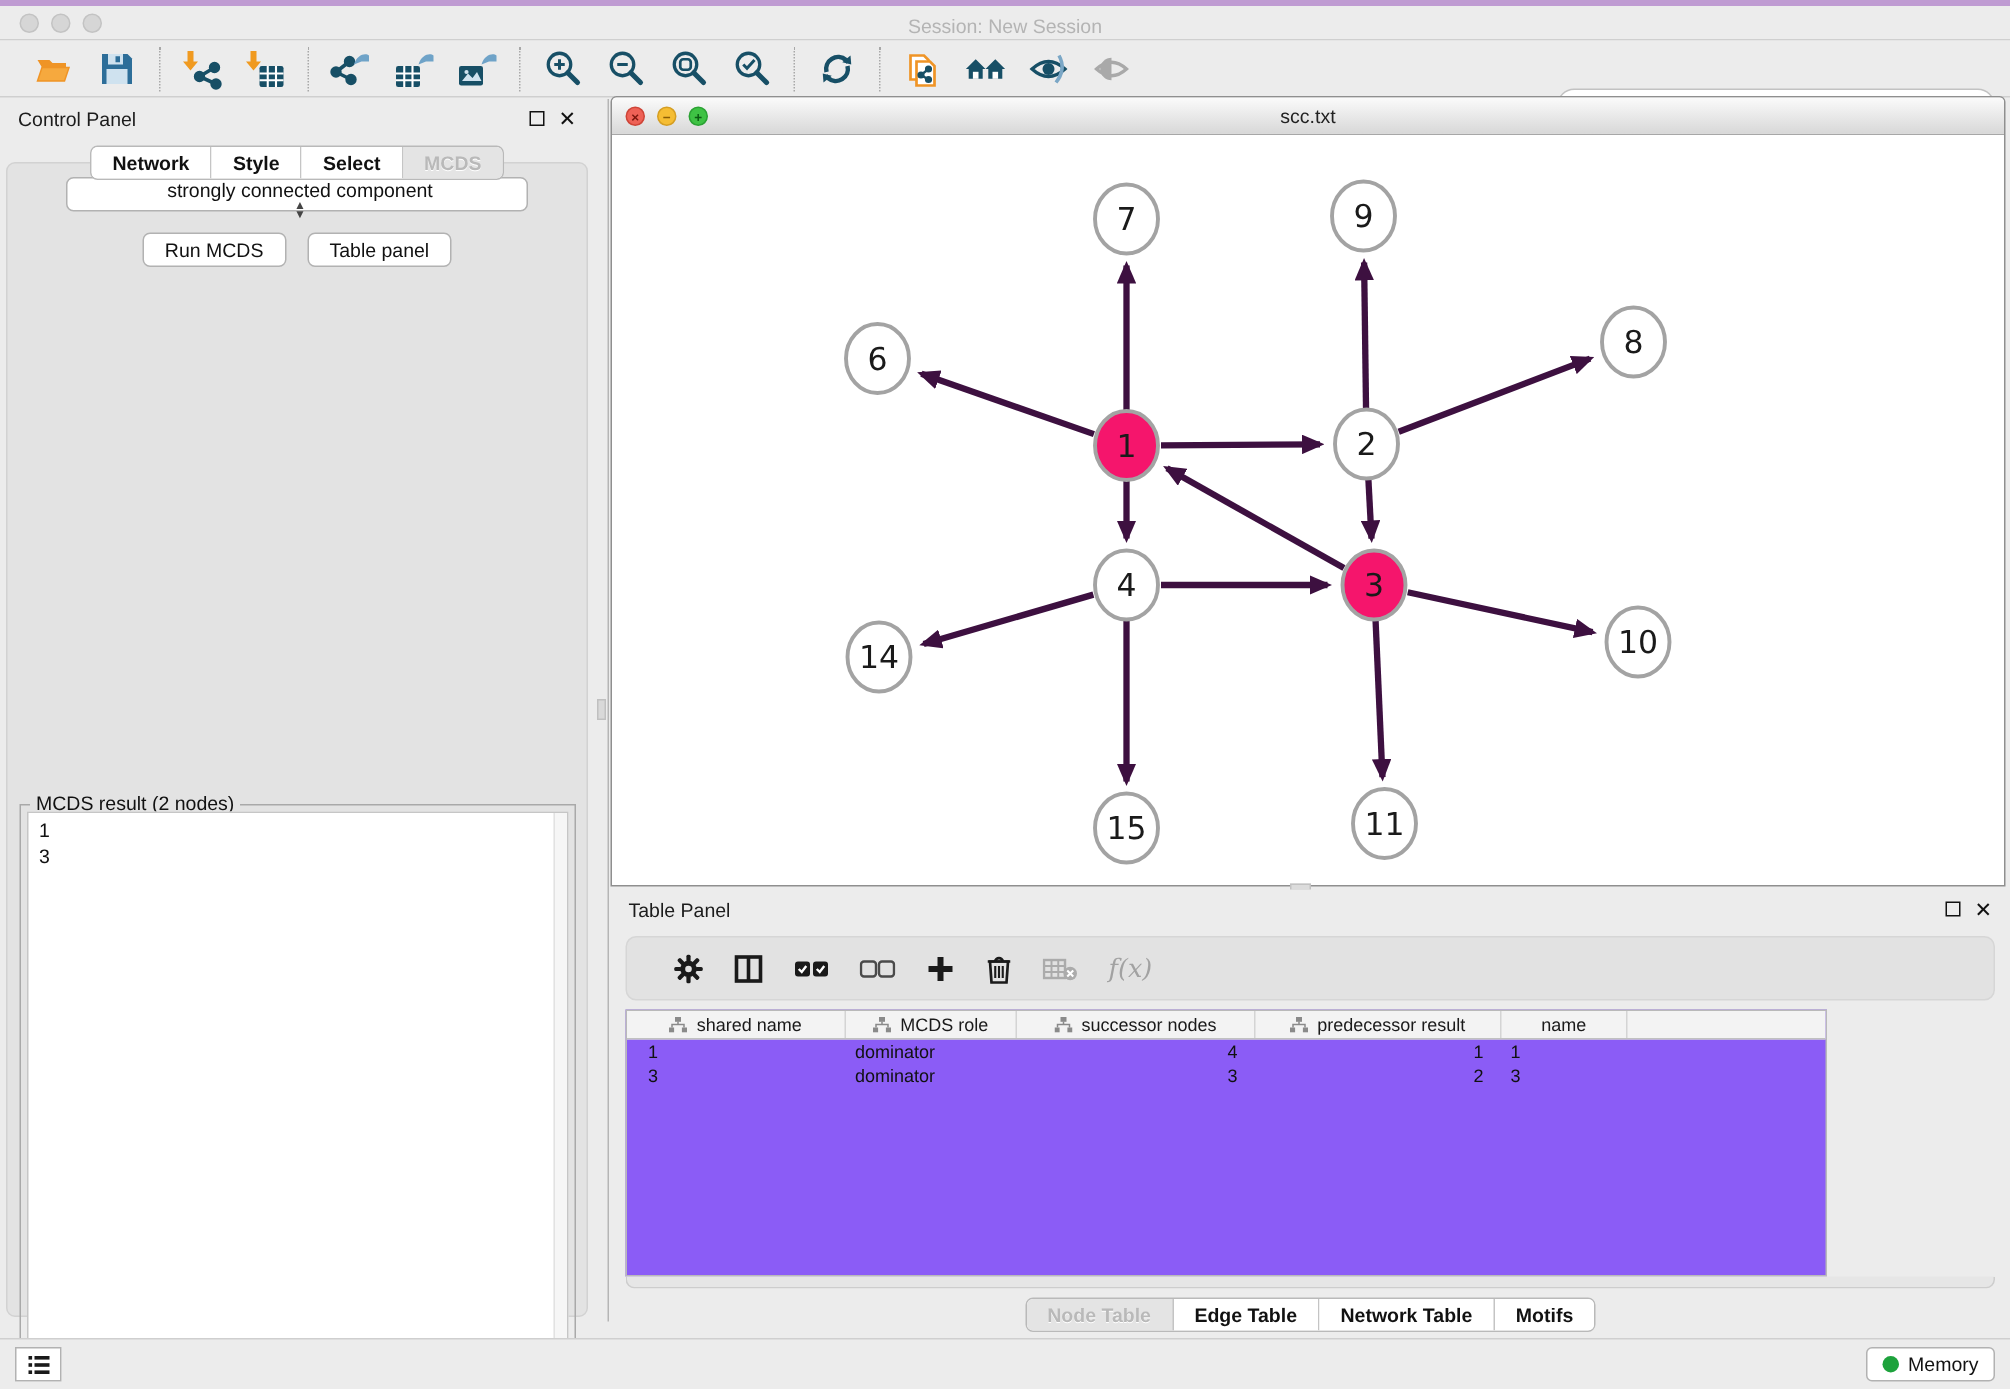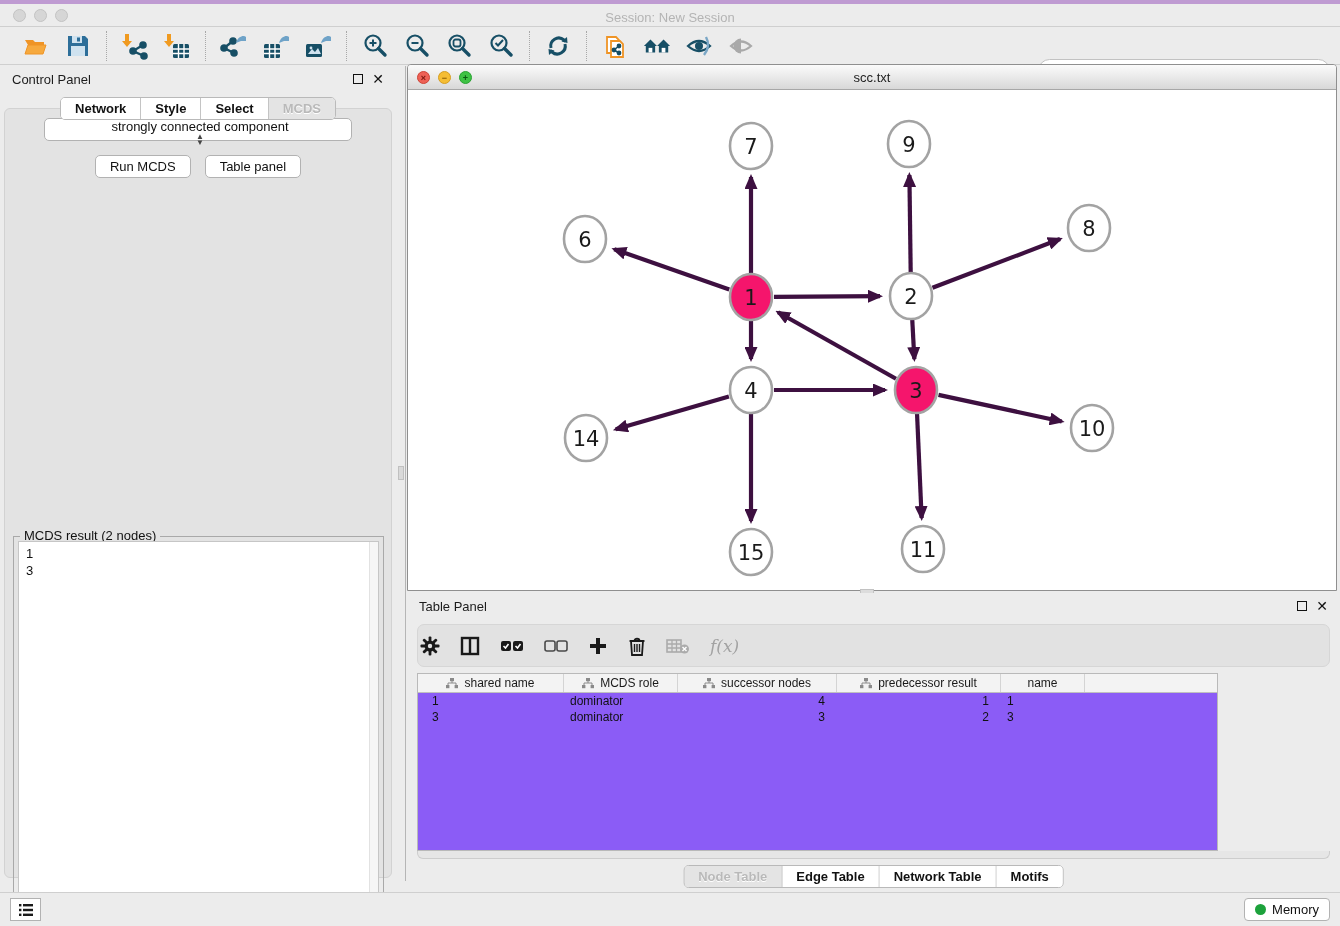--- a/index.html
+++ b/index.html
@@ -56,21 +56,21 @@
   .tl.red { left:9px; background:#ee6156; border:1px solid #ce4437; color:#79150c; }
   .tl.yellow { left:30px; background:#f5bd33; border:1px solid #d59e22; color:#8a5d05; }
   .tl.green { left:51px; background:#3ec244; border:1px solid #2aa233; color:#0a5b12; }
   .net-canvas { position:relative; width:928px; height:500px; background:#fff; overflow:hidden; }
 
   .hsplit-grip { position:absolute; left:860px; top:589px; width:14px; height:5px; background:#dcdcdc; border:1px solid #c2c2c2; }
 
   
   .table-panel { position:absolute; left:407px; top:593px; width:933px; height:298px; background:#ececec; }
   .tp-header { height:26px; display:flex; align-items:center; padding:0 12px; }
-  .tp-toolbar { position:absolute; left:10px; top:31px; width:913px; height:43px; background:#e2e2e2; border:1px solid #d6d6d6; border-radius:7px; display:flex; align-items:center; gap:20px; padding-left:2px; }
+  .tp-toolbar { position:absolute; left:10px; top:31px; width:913px; height:43px; background:#e2e2e2; border:1px solid #d6d6d6; border-radius:7px; display:flex; align-items:center; gap:20px; padding-left:31px; }
   .tp-tbtn { display:flex; align-items:center; justify-content:center; }
   .fx { font-family:"DejaVu Serif",serif; font-style:italic; font-size:17px; color:#a2a2a2; }
 
   .tp-tablebox { position:absolute; left:10px; top:80px; width:801px; height:178px; background:#8b5cf6; border:1px solid #b9b9b9; }
   .thead { display:flex; height:19px; background:#f3f3f3; border-bottom:1px solid #c0c0c0; }
   .th { display:flex; align-items:center; justify-content:center; gap:6px; border-right:1px solid #d4d4d4; font-size:12px; color:#1a1a1a; }
   .trow { display:flex; height:16px; font-size:12px; color:#111; }
   .td { overflow:hidden; white-space:nowrap; }
   .tp-bottomstrip { position:absolute; left:10px; top:258px; width:913px; height:8px; background:#e6e6e6; border:1px solid #cdcdcd; border-top:none; border-radius:0 0 6px 6px; }
   .tp-tabs { position:absolute; left:50%; transform:translateX(-50%); top:272px; display:flex; border:1px solid #b9b9b9; border-radius:5px; overflow:hidden; background:#fff; }

